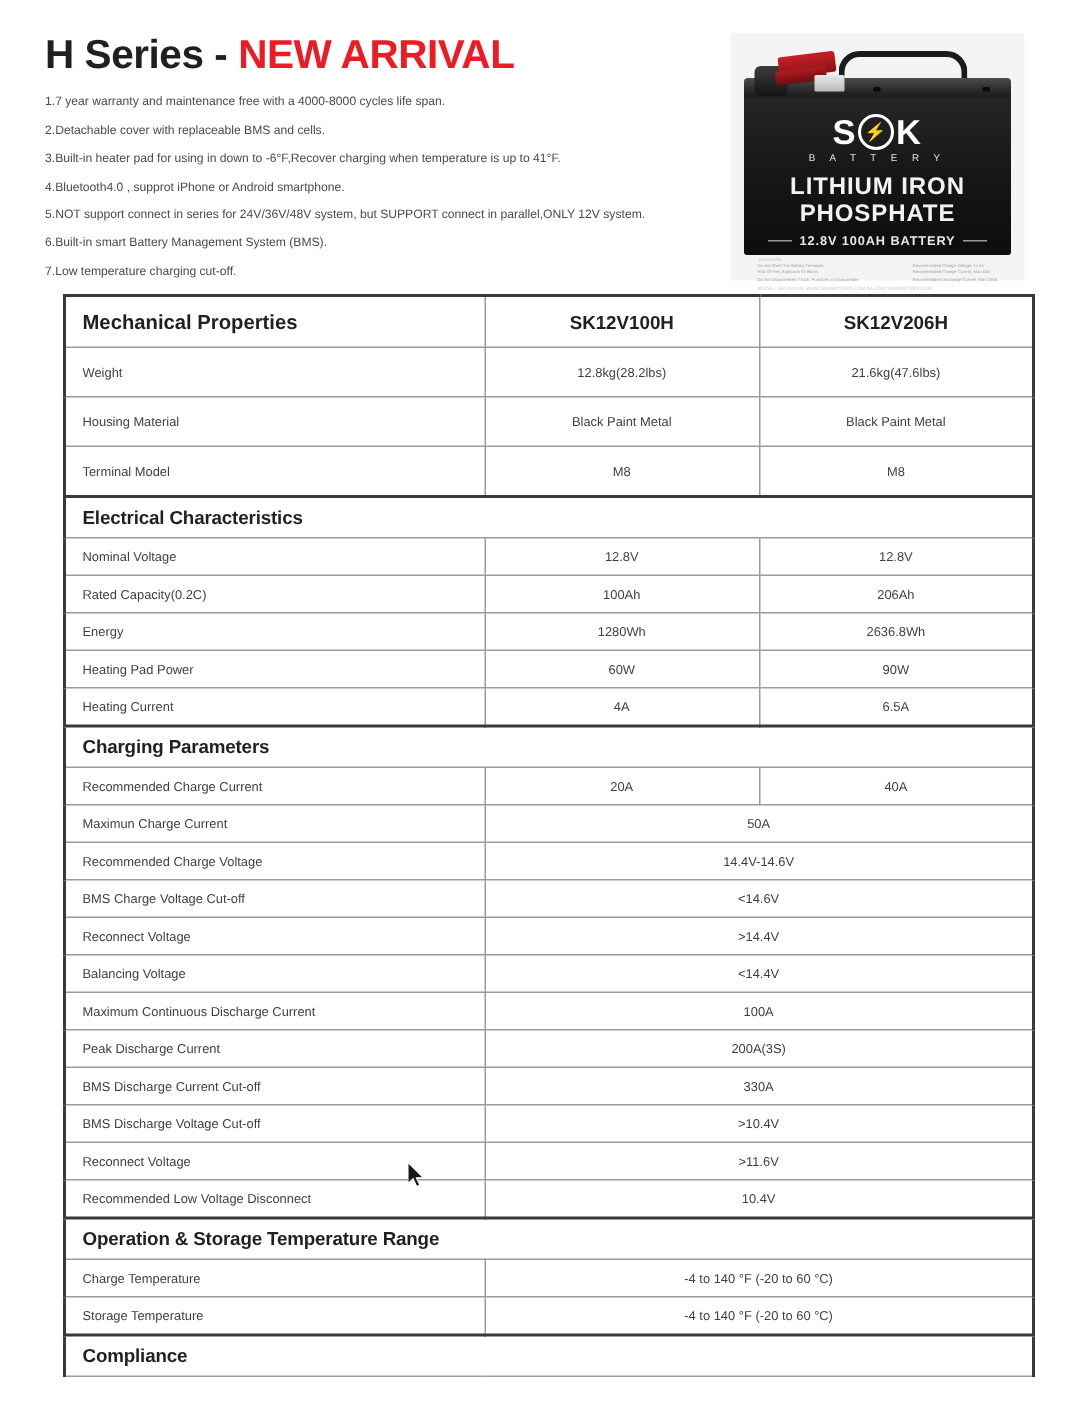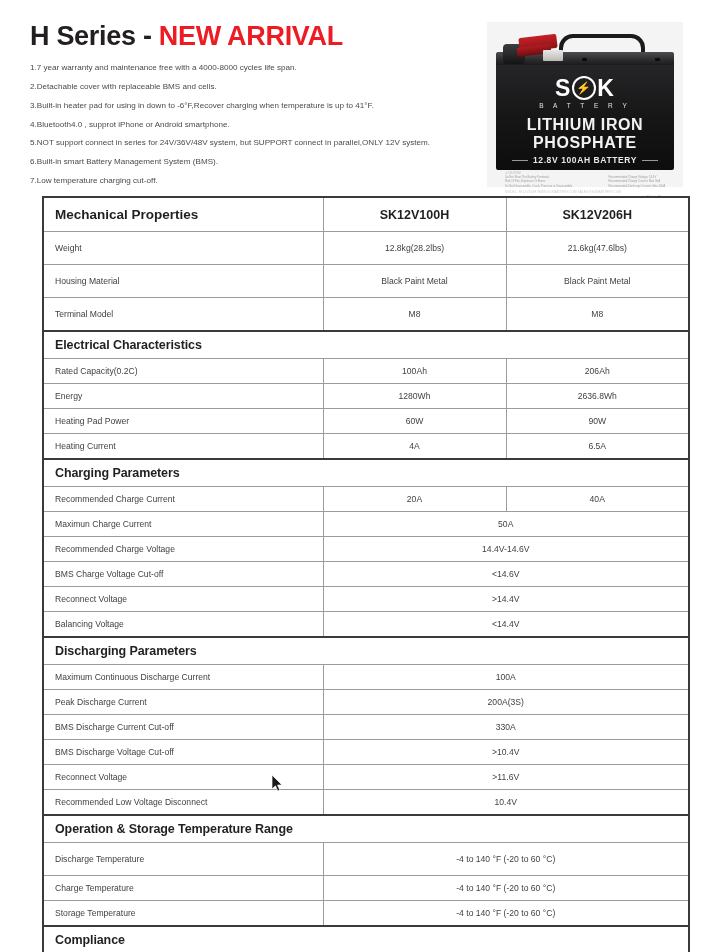--- a/index.html
+++ b/index.html
@@ -403,20 +403,25 @@
       </tr>
       <tr>
         <td class="cell-label cell-tall">Terminal Model</td>
         <td class="cell-val cell-tall">M8</td>
         <td class="cell-val cell-last cell-tall">M8</td>
       </tr>
       <tr class="section-row">
         <td colspan="3" style="border-right: 2.2px solid rgb(58, 58, 58);">Electrical Characteristics</td>
       </tr>
       <tr>
+        <td class="cell-label">Nominal Voltage</td>
+        <td class="cell-val">12.8V</td>
+        <td class="cell-val cell-last">12.8V</td>
+      </tr>
+      <tr>
         <td class="cell-label">Rated Capacity(0.2C)</td>
         <td class="cell-val">100Ah</td>
         <td class="cell-val cell-last">206Ah</td>
       </tr>
       <tr>
         <td class="cell-label">Energy</td>
         <td class="cell-val">1280Wh</td>
         <td class="cell-val cell-last">2636.8Wh</td>
       </tr>
       <tr>
@@ -450,23 +455,20 @@
         <td colspan="2" class="cell-val cell-last">&lt;14.6V</td>
       </tr>
       <tr>
         <td class="cell-label">Reconnect Voltage</td>
         <td colspan="2" class="cell-val cell-last">&gt;14.4V</td>
       </tr>
       <tr>
         <td class="cell-label">Balancing Voltage</td>
         <td colspan="2" class="cell-val cell-last">&lt;14.4V</td>
       </tr>
-      <tr class="section-row">
-        <td colspan="3" style="border-right: 2.2px solid rgb(58, 58, 58);">Discharging Parameters</td>
-      </tr>
       <tr>
         <td class="cell-label">Maximum Continuous Discharge  Current</td>
         <td colspan="2" class="cell-val cell-last">100A</td>
       </tr>
       <tr>
         <td class="cell-label">Peak Discharge Current</td>
         <td colspan="2" class="cell-val cell-last">200A(3S)</td>
       </tr>
       <tr>
         <td class="cell-label">BMS Discharge Current Cut-off</td>
@@ -479,24 +481,20 @@
       <tr>
         <td class="cell-label">Reconnect Voltage</td>
         <td colspan="2" class="cell-val cell-last">&gt;11.6V</td>
       </tr>
       <tr>
         <td class="cell-label">Recommended Low Voltage Disconnect</td>
         <td colspan="2" class="cell-val cell-last">10.4V</td>
       </tr>
       <tr class="section-row">
         <td colspan="3" style="border-right: 2.2px solid rgb(58, 58, 58);">Operation &amp; Storage Temperature Range</td>
-      </tr>
-      <tr>
-        <td class="cell-label cell-tall">Discharge Temperature</td>
-        <td colspan="2" class="cell-val cell-last cell-tall">-4 to 140 °F (-20 to 60 °C)</td>
       </tr>
       <tr>
         <td class="cell-label">Charge Temperature</td>
         <td colspan="2" class="cell-val cell-last">-4 to 140 °F (-20 to 60 °C)</td>
       </tr>
       <tr>
         <td class="cell-label">Storage Temperature</td>
         <td colspan="2" class="cell-val cell-last">-4 to 140 °F (-20 to 60 °C)</td>
       </tr>
       <tr class="section-row">

